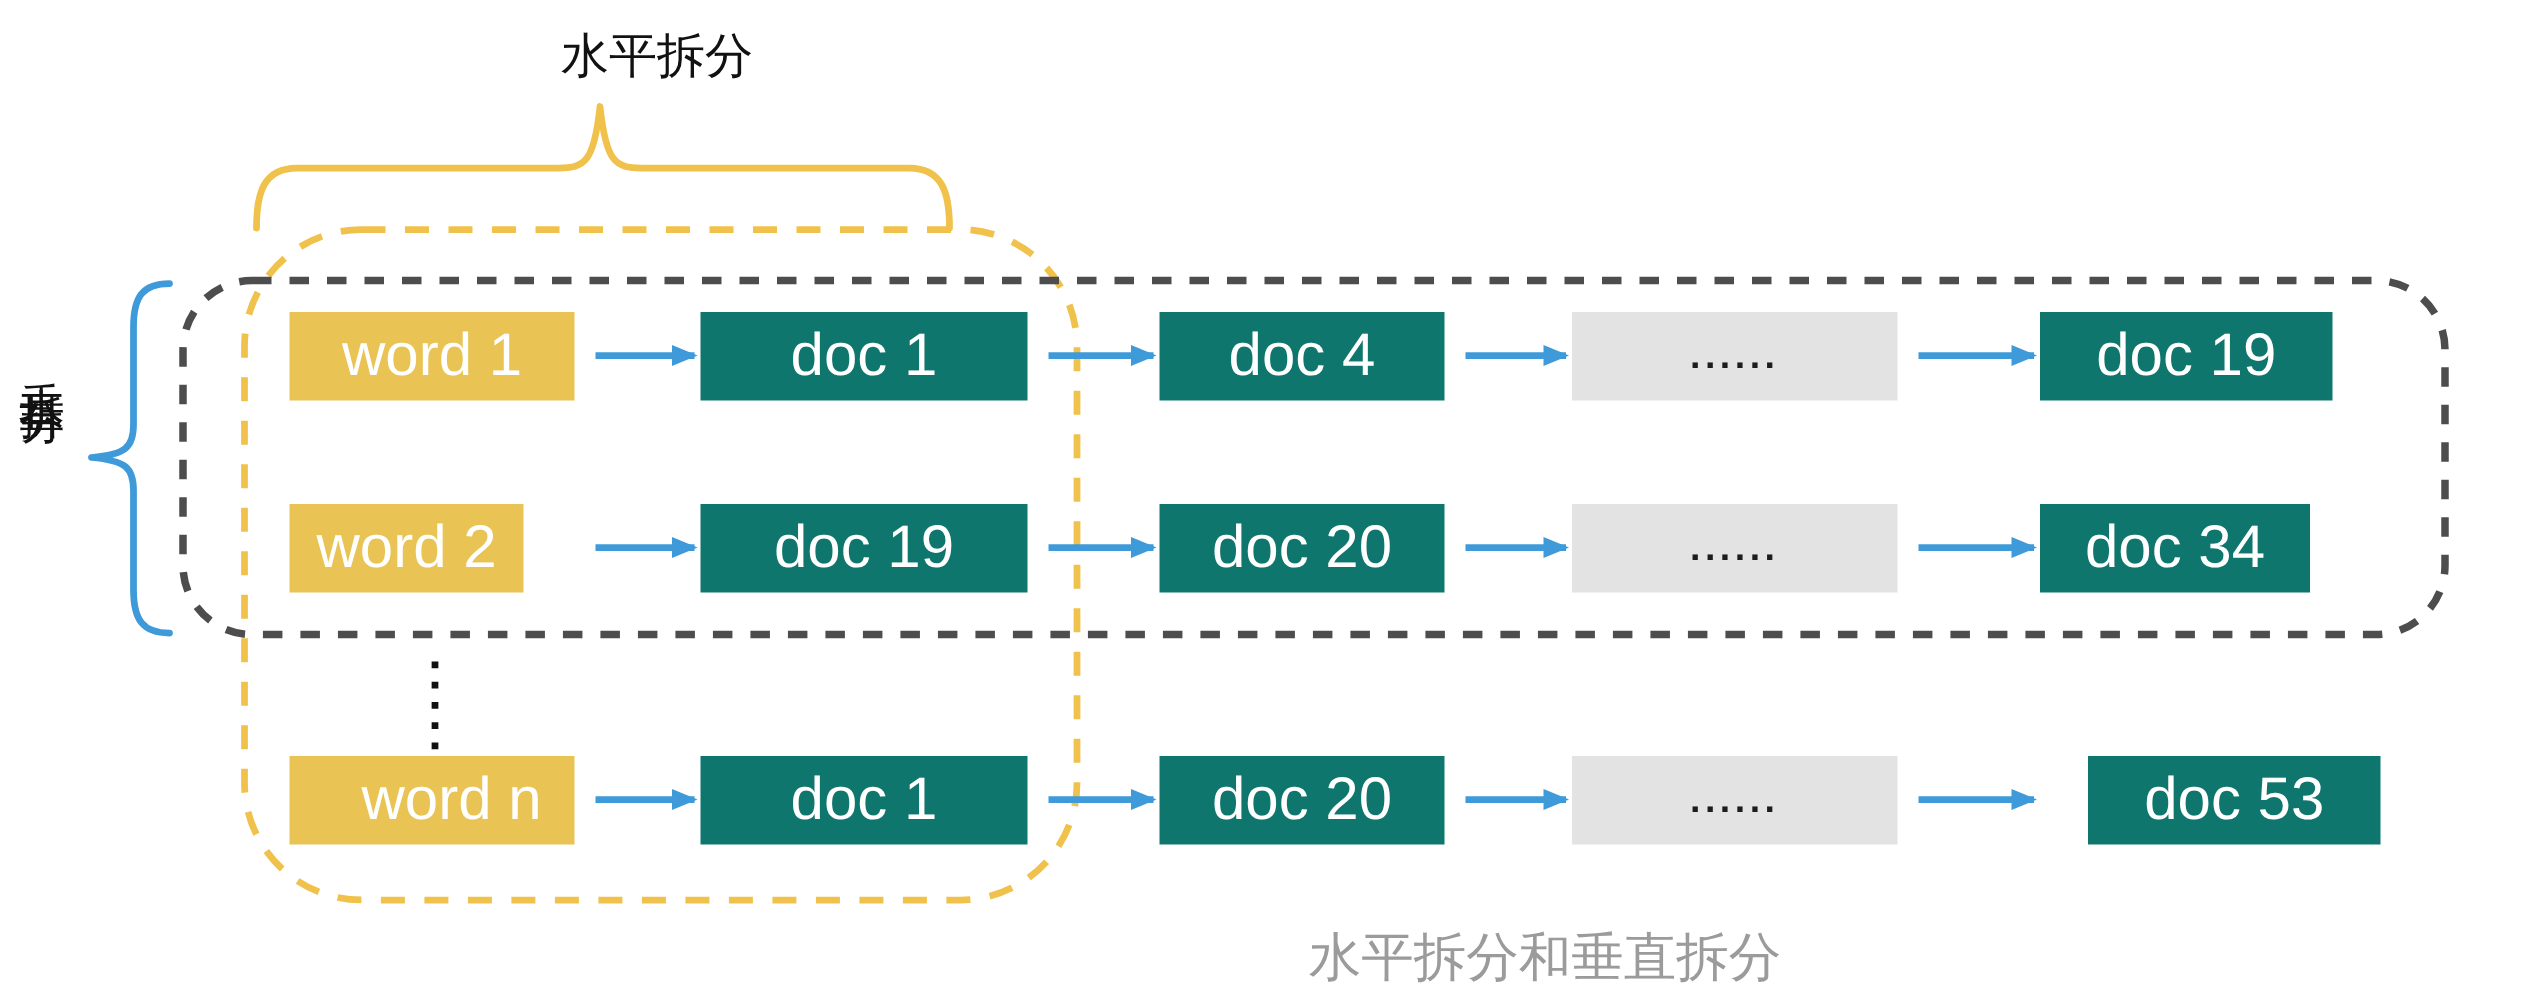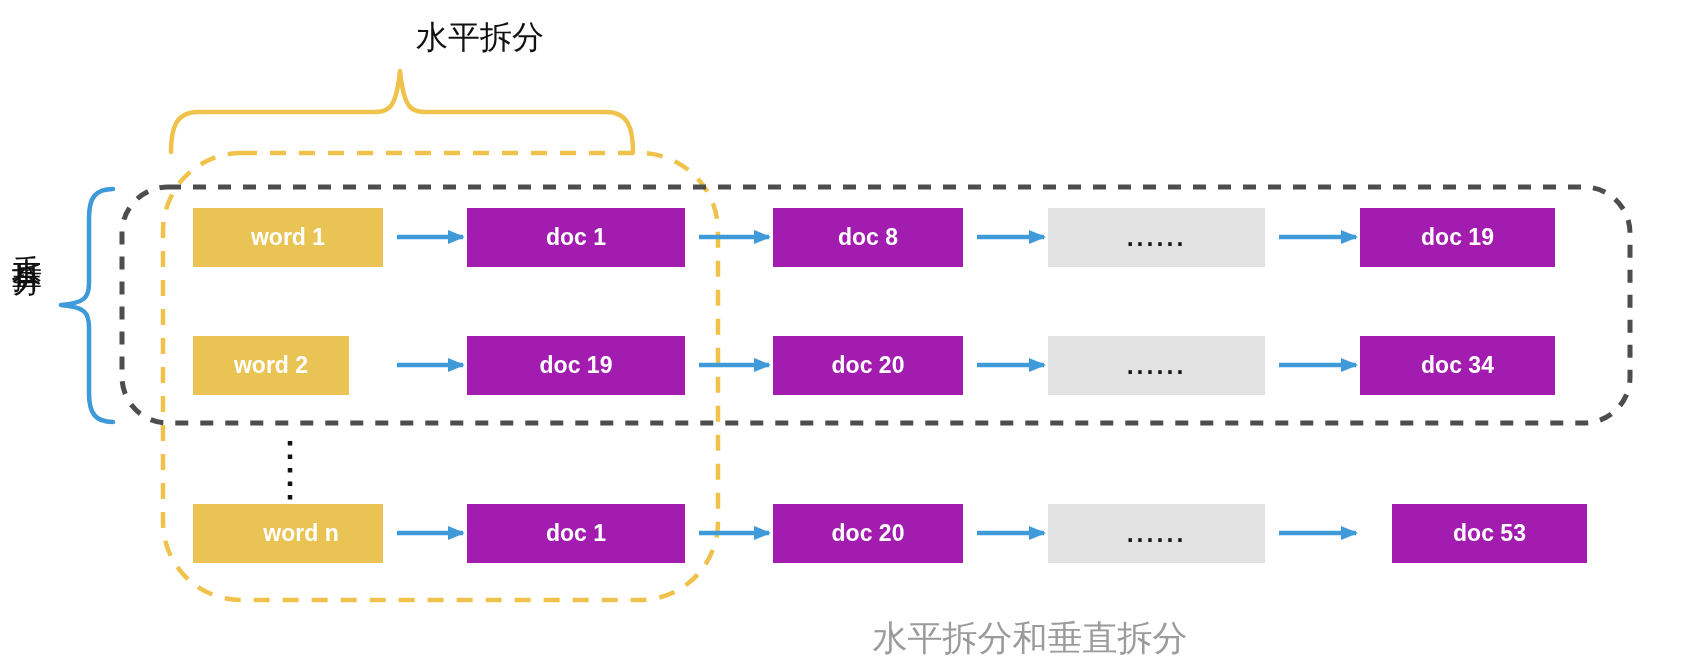--- a/index.html
+++ b/index.html
@@ -15,42 +15,40 @@
   .overlay-svg {
     position: absolute;
     left: 0; top: 0;
     width: 1687px; height: 657px;
   }
   .box {
     position: absolute;
     display: flex;
     align-items: center;
     justify-content: center;
-    font-size: 23px;
+    font-size: 40px;
     color: #ffffff;
     height: 59px;
-    font-weight: bold;
   }
   .box.word { background: #E9C454; }
-  .box.doc  { background: #a21caf; }
+  .box.doc  { background: #0f766e; }
   .box.ellipsis {
     background: #E3E3E3;
     color: #1c1c1c;
     font-size: 25px;
     letter-spacing: 3px;
     font-weight: bold;
   }
   .label-top {
     position: absolute;
     left: 368px; top: 16px;
     width: 140px;
     text-align: center;
     font-size: 32px;
     color: #111111;
-    margin-left: 42px;
   }
   .label-left {
     position: absolute;
     left: 6px; top: 231px;
     height: 150px;
     writing-mode: vertical-rl;
     text-orientation: upright;
     font-size: 30px;
     letter-spacing: 4px;
     color: #111111;
@@ -105,29 +103,29 @@
 
     <line x1="290" y1="441" x2="290" y2="502" stroke="#111111" stroke-width="4.5" stroke-dasharray="4.5 9"></line>
   </svg>
 
   <div class="label-top">水平拆分</div>
   <div class="label-left">垂直拆分</div>
   <div class="caption">水平拆分和垂直拆分</div>
 
   <div class="box word" style="left:193px; top:208px; width:190px;">word 1</div>
   <div class="box doc" style="left:467px; top:208px; width:218px;">doc 1</div>
-  <div class="box doc" style="left:773px; top:208px; width:190px;">doc 8</div>
+  <div class="box doc" style="left:773px; top:208px; width:190px;">doc 4</div>
   <div class="box ellipsis" style="left:1048px; top:208px; width:217px;">......</div>
   <div class="box doc" style="left:1360px; top:208px; width:195px;">doc 19</div>
 
   <div class="box word" style="left:193px; top:336px; width:156px;">word 2</div>
   <div class="box doc" style="left:467px; top:336px; width:218px;">doc 19</div>
   <div class="box doc" style="left:773px; top:336px; width:190px;">doc 20</div>
   <div class="box ellipsis" style="left:1048px; top:336px; width:217px;">......</div>
-  <div class="box doc" style="left:1360px; top:336px; width:195px;">doc 34</div>
+  <div class="box doc" style="left:1360px; top:336px; width:180px;">doc 34</div>
 
   <div class="box word" style="left:193px; top:504px; width:190px;padding-left:26px;">word n</div>
   <div class="box doc" style="left:467px; top:504px; width:218px;">doc 1</div>
   <div class="box doc" style="left:773px; top:504px; width:190px;">doc 20</div>
   <div class="box ellipsis" style="left:1048px; top:504px; width:217px;">......</div>
   <div class="box doc" style="left:1360px; top:504px; width:195px;margin-left:32px;">doc 53</div>
 
 </div>
 
 </body></html>

